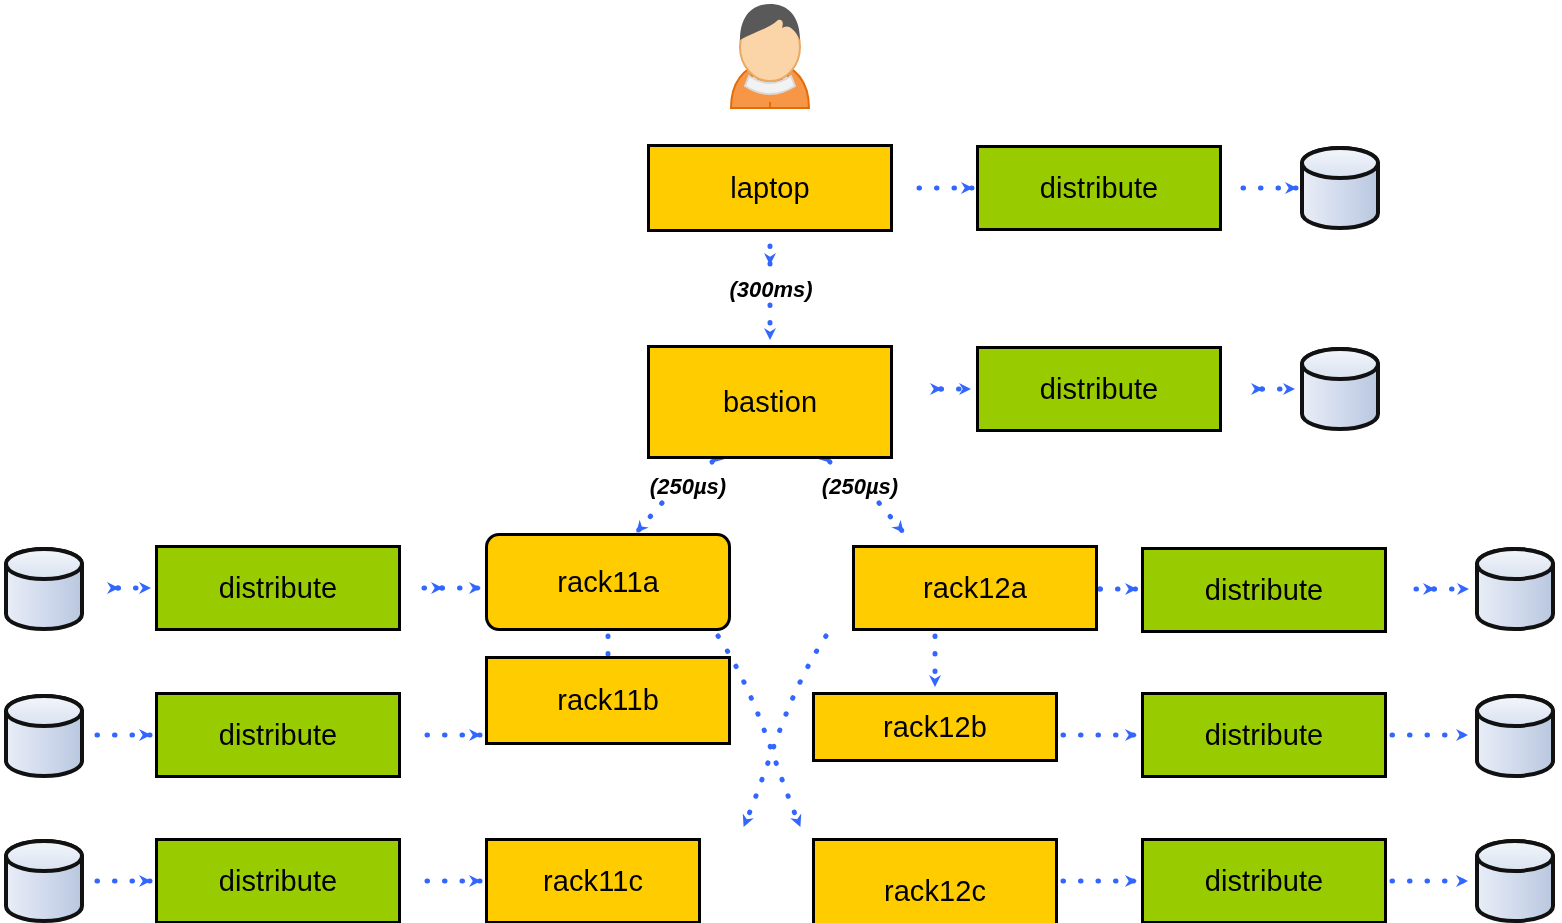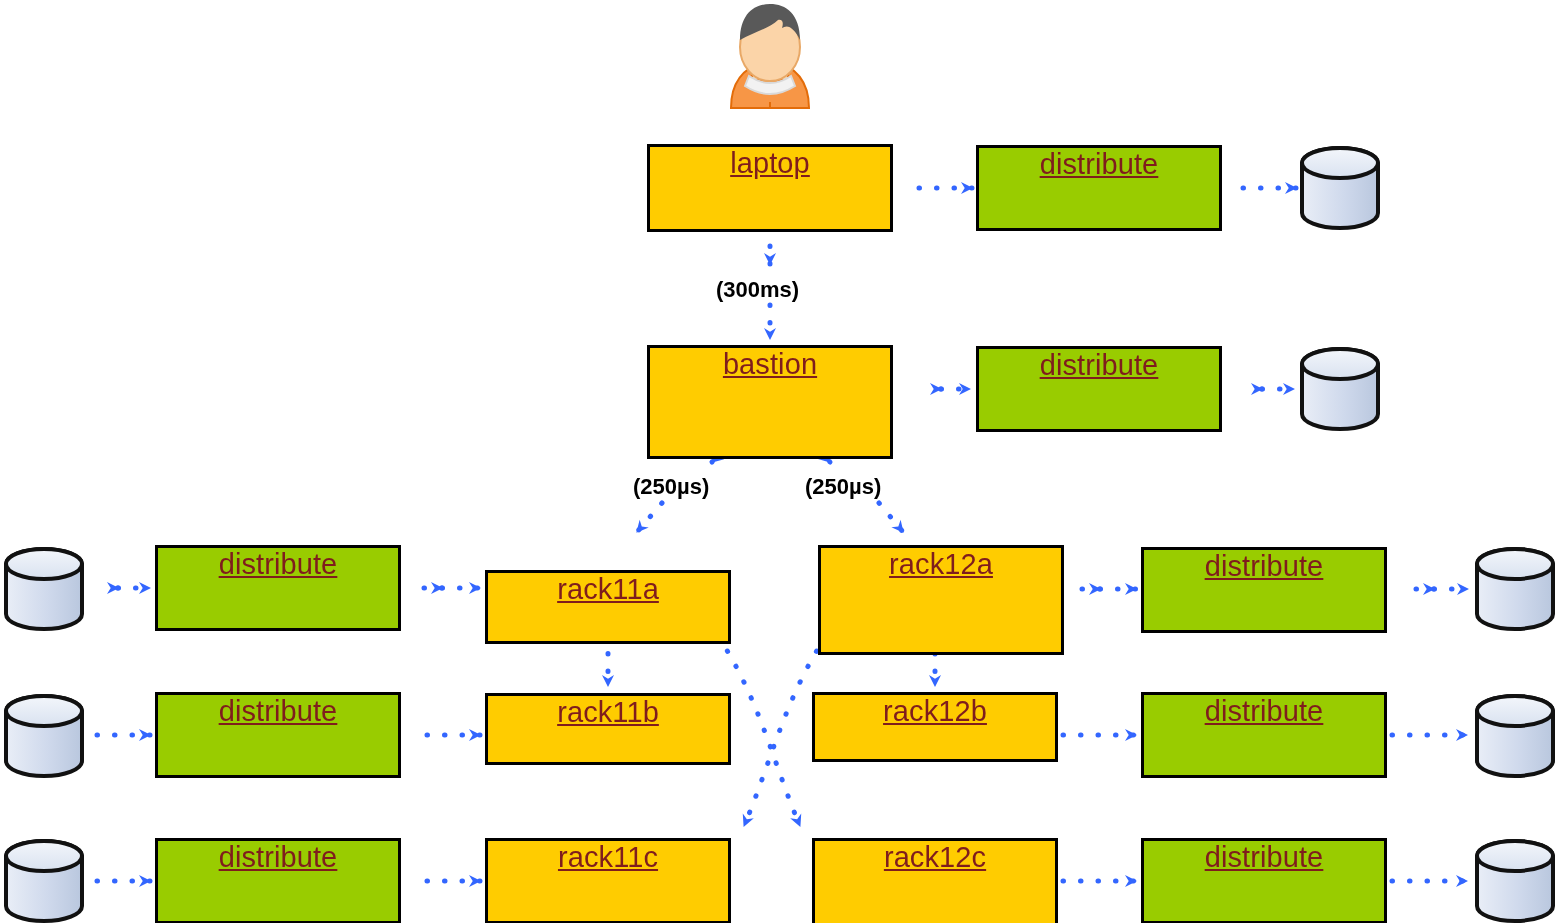--- a/index.html
+++ b/index.html
@@ -7,33 +7,34 @@
     font-family:"Liberation Sans","DejaVu Sans",sans-serif;
     width:1562px;height:923px;overflow:hidden;
   }
   #stage{position:relative;width:1562px;height:923px;background:#fff;}
   svg#wires{position:absolute;left:0;top:0;width:1562px;height:923px;pointer-events:none;}
 
   .node{
     position:absolute;
     box-sizing:border-box;
     border:3px solid #000000;
-    display:flex;justify-content:center;
-    font-size:29px;color:#7f1d1d;
+    display:flex;align-items:center;justify-content:center;
+    font-size:29px;color:#000000;
     letter-spacing:.1px;
     z-index:3;
-    text-decoration:underline;
   }
   .node.yellow{background:#FFCC00;}
   .node.green{background:#99CC00;}
 
   .lat{
     position:absolute;
     font-size:22px;font-weight:bold;color:#000;
     white-space:nowrap;z-index:4;
+    text-align:center;
+    font-style:italic;
   }
 </style>
 </head>
 <body>
 
 <div id="stage">
 
   <svg id="wires" viewBox="0 0 1562 923">
     <defs>
       <marker id="ah" markerWidth="13" markerHeight="13" refX="11.5" refY="6.5" orient="auto" markerUnits="userSpaceOnUse">
@@ -157,47 +158,47 @@
   <div class="node yellow" style="left:647px;top:345px;width:246px;height:114px;">
     <span>bastion</span>
   </div>
   <div class="node green" style="left:976px;top:346px;width:246px;height:86px;">
     <span>distribute</span>
   </div>
 
   <div class="node green" style="left:155px;top:545px;width:246px;height:86px;">
     <span>distribute</span>
   </div>
-  <div class="node yellow" style="left:485px;top:570px;width:246px;height:74px;">
+  <div class="node yellow" style="left:485px;top:533px;width:246px;height:98px;border-radius:14px;">
     <span>rack11a</span>
   </div>
-  <div class="node yellow" style="left:818px;top:545px;width:246px;height:110px;">
+  <div class="node yellow" style="left:852px;top:545px;width:246px;height:86px;">
     <span>rack12a</span>
   </div>
   <div class="node green" style="left:1141px;top:547px;width:246px;height:86px;">
     <span>distribute</span>
   </div>
 
   <div class="node green" style="left:155px;top:692px;width:246px;height:86px;">
     <span>distribute</span>
   </div>
-  <div class="node yellow" style="left:485px;top:693px;width:246px;height:72px;">
+  <div class="node yellow" style="left:485px;top:656px;width:246px;height:89px;">
     <span>rack11b</span>
   </div>
   <div class="node yellow" style="left:812px;top:692px;width:246px;height:70px;">
     <span>rack12b</span>
   </div>
   <div class="node green" style="left:1141px;top:692px;width:246px;height:86px;">
     <span>distribute</span>
   </div>
 
   <div class="node green" style="left:155px;top:838px;width:246px;height:86px;">
     <span>distribute</span>
   </div>
-  <div class="node yellow" style="left:485px;top:838px;width:246px;height:86px;">
+  <div class="node yellow" style="left:485px;top:838px;width:216px;height:86px;">
     <span>rack11c</span>
   </div>
   <div class="node yellow" style="left:812px;top:838px;width:246px;height:106px;">
     <span>rack12c</span>
   </div>
   <div class="node green" style="left:1141px;top:838px;width:246px;height:86px;">
     <span>distribute</span>
   </div>
 
   <div class="lat" style="left:716px;top:277px;width:110px;">(300ms)</div>

